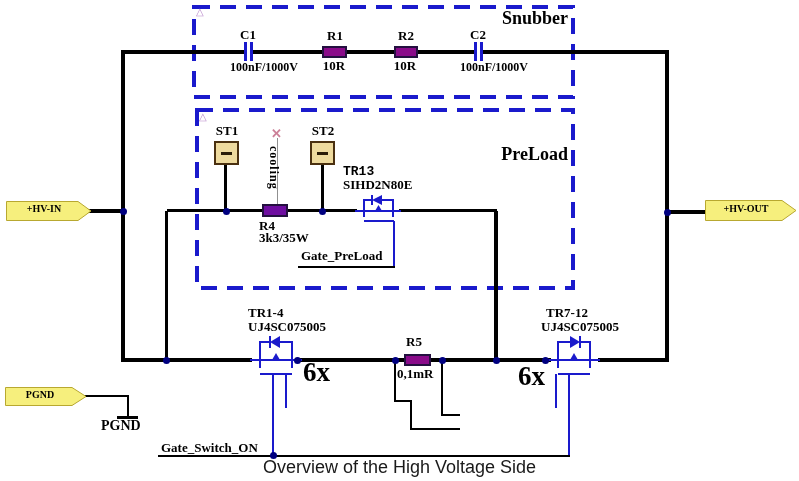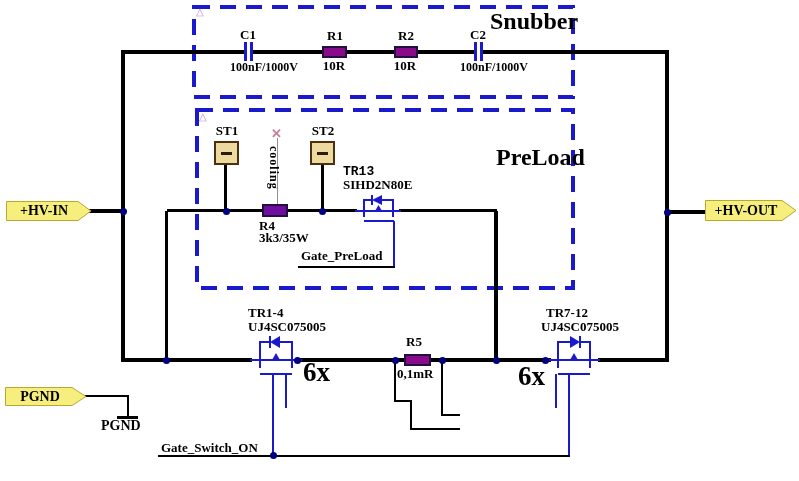--- a/index.html
+++ b/index.html
@@ -3,30 +3,30 @@
 <meta charset="utf-8">
 <style>
   html,body{margin:0;padding:0;background:#fff;}
   #stage{position:relative;width:799px;height:481px;background:#fff;overflow:hidden;
          font-family:"Liberation Serif", serif;color:#000;}
   .w{position:absolute;background:#000;}
   .bw{position:absolute;background:#1a1acc;}
   .gw{position:absolute;background:#909090;}
   .dot{position:absolute;width:7px;height:7px;border-radius:50%;background:#000080;}
   .lbl{position:absolute;font-size:13px;font-weight:600;white-space:nowrap;line-height:1.05;}
-  .boxtitle{position:absolute;font-size:24px;font-weight:600;text-align:right;}
+  .boxtitle{position:absolute;font-size:18px;font-weight:600;text-align:right;}
   .res{position:absolute;background:#8a0b8a;border:2px solid #241040;box-sizing:border-box;}
   .res4{background:#6e0da0;}
   .stbox{position:absolute;width:25px;height:24px;background:#eeda9e;border:2px solid #4a3010;
          box-sizing:border-box;}
   .stbox .minus{position:absolute;left:5px;top:9px;width:11px;height:3px;background:#2a1c08;}
   .tri{position:absolute;color:#bb8ccc;font-size:10px;font-weight:400;}
   .xmark{position:absolute;color:#cc8098;font-size:13px;font-weight:600;}
   .vtext{position:absolute;writing-mode:vertical-rl;font-size:12px;font-weight:600;letter-spacing:1px;}
-  .tagtext{position:absolute;font-size:14px;font-weight:700;text-align:center;}
+  .tagtext{position:absolute;font-size:10px;font-weight:700;text-align:center;}
   .monitor{position:absolute;left:460px;top:406px;width:62px;height:38px;border:2px solid #000;
            box-sizing:border-box;display:flex;flex-direction:column;align-items:center;
            justify-content:center;font-size:13px;font-weight:600;line-height:1.15;}
   .count{position:absolute;font-size:27px;font-weight:600;}
   .title{position:absolute;left:0;top:457px;width:799px;text-align:center;
          font-family:"Liberation Sans", sans-serif;font-size:18px;color:#1a1a1a;}
   svg{position:absolute;overflow:visible;}
 </style>
 </head>
 <body>
@@ -199,13 +199,14 @@
   <div class="count" style="left:303px;top:357px;">6x</div>
   <div class="lbl" style="left:406px;top:335px;">R5</div>
   <div class="lbl" style="left:397px;top:367px;">0,1mR</div>
   <div class="lbl" style="left:546px;top:306px;">TR7-12</div>
   <div class="lbl" style="left:541px;top:320px;">UJ4SC075005</div>
   <div class="count" style="left:518px;top:361px;">6x</div>
   <div class="lbl" style="left:161px;top:441px;">Gate_Switch_ON</div>
 
   <div class="lbl" style="left:101px;top:419px;font-size:14px;">PGND</div>
 
+  <div class="title">Overview of the High Voltage Side</div>
 </div>
 
 </body></html>

